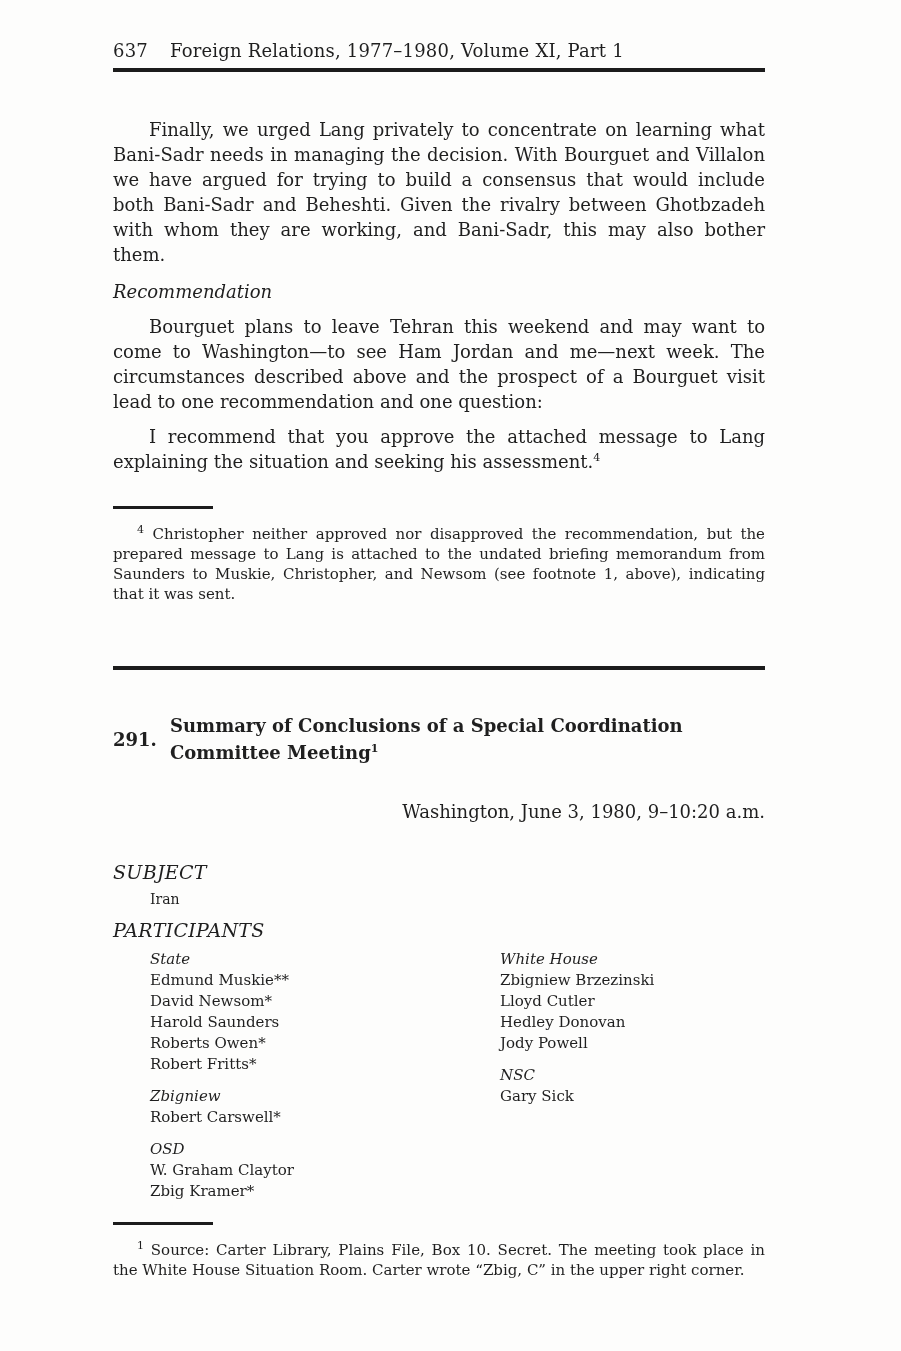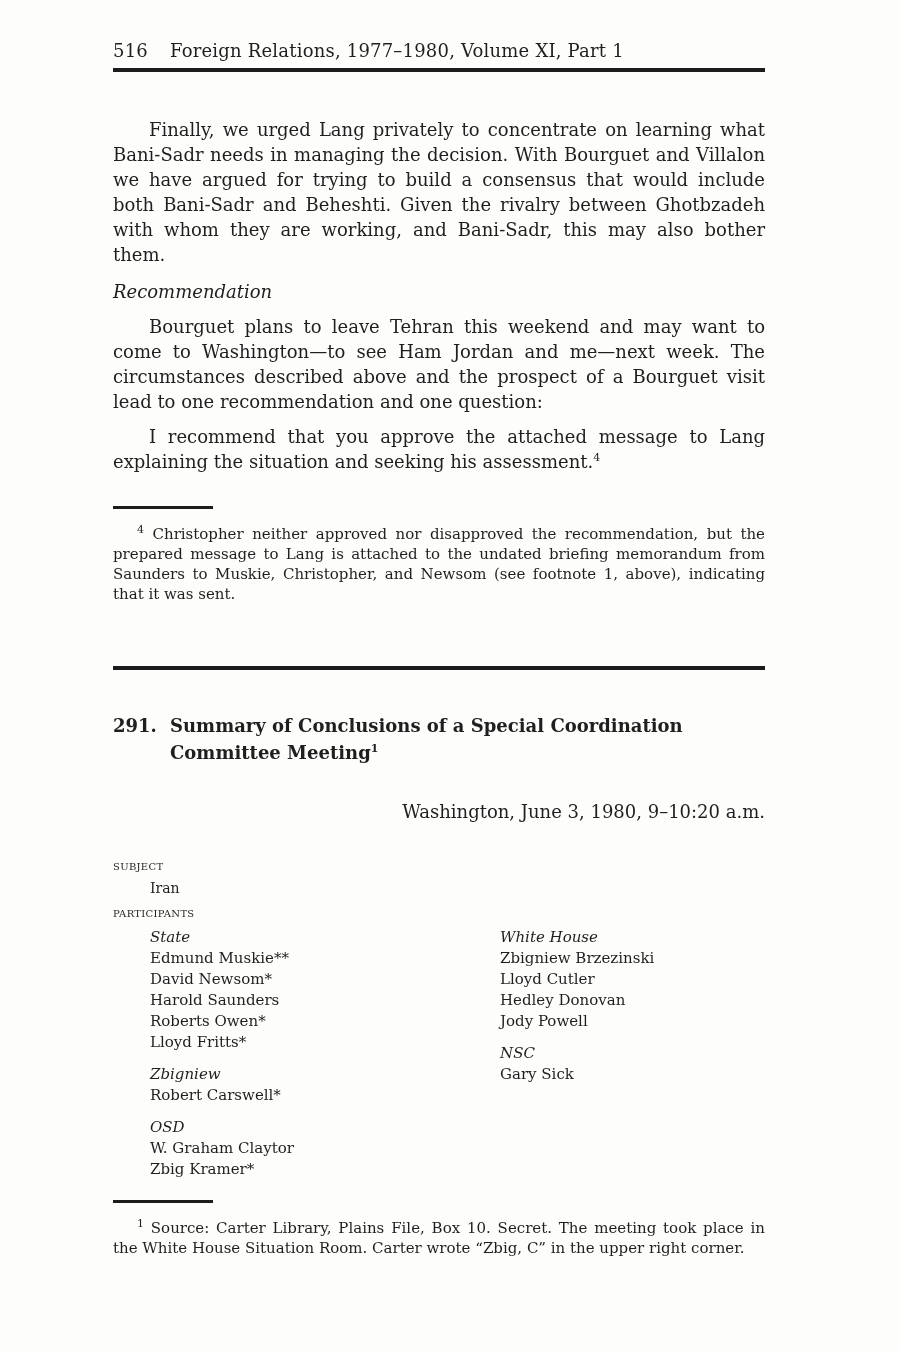--- a/index.html
+++ b/index.html
@@ -69,34 +69,36 @@
   .footnote.first-indent { text-indent: 24px; }
   
   .doc-divider { margin-top: 62px; }
   
   .doc-heading {
     display: flex;
     margin-top: 42px;
     font-weight: bold;
     font-size: 18px;
     line-height: 27px;
+    align-items: center;
   }
   .doc-num { width: 57px; flex: 0 0 57px; }
   .doc-title { max-width: 525px; }
   .dateline {
     margin: 33px 0 18px 0;
     font-size: 18px;
     line-height: 25px;
     text-align: right;
   }
   
   .meta-label {
-    font-size: 10px;
+    font-size: 19px;
     letter-spacing: 0.3px;
     margin-top: 12px;
+    font-style: italic;
   }
   .meta-label.first { margin-top: 37px; }
   .meta-value {
     font-size: 14px;
     margin: 8px 0 0 37px;
   }
   .columns {
     display: flex;
     margin: 8px 0 0 37px;
     align-items: flex-start;
@@ -116,21 +118,21 @@
   }
   .fn-rule-bottom { margin-top: 20px; }
 </style>
 </head>
 <body>
 
 <div class="page">
 
   <header>
     <div class="running-head">
-      <span class="pgnum">516</span>
+      <span class="pgnum">637</span>
       <span>Foreign Relations, 1977–1980, Volume XI, Part 1</span>
     </div>
     <div class="rule-thick"></div>
   </header>
 
   <section>
     <p class="body indent para-first">Finally, we urged Lang privately to concentrate on learning what Bani-Sadr needs in managing the decision. With Bourguet and Villalon we have argued for trying to build a consensus that would include both Bani-Sadr and Beheshti. Given the rivalry between Ghotbzadeh with whom they are working, and Bani-Sadr, this may also bother them.</p>
     <p class="subhead-italic">Recommendation</p>
     <p class="body indent para-second">Bourguet plans to leave Tehran this weekend and may want to come to Washington—to see Ham Jordan and me—next week. The circumstances described above and the prospect of a Bourguet visit lead to one recommendation and one question:</p>
     <p class="body indent para-third"><span>I recommend that you approve the attached message to Lang explaining the situation and seeking his assessment.</span><sup>4</sup></p>
@@ -155,21 +157,21 @@
     <div class="meta-label">PARTICIPANTS</div>
 
     <div class="columns">
       <div class="col-left">
         <div class="pgroup">
           <div class="group-name">State</div>
           <div class="pname">Edmund Muskie**</div>
           <div class="pname">David Newsom*</div>
           <div class="pname">Harold Saunders</div>
           <div class="pname">Roberts Owen*</div>
-          <div class="pname">Lloyd Fritts*</div>
+          <div class="pname">Robert Fritts*</div>
         </div>
         <div class="pgroup">
           <div class="group-name">Zbigniew</div>
           <div class="pname">Robert Carswell*</div>
         </div>
         <div class="pgroup">
           <div class="group-name">OSD</div>
           <div class="pname">W. Graham Claytor</div>
           <div class="pname">Zbig Kramer*</div>
         </div>

